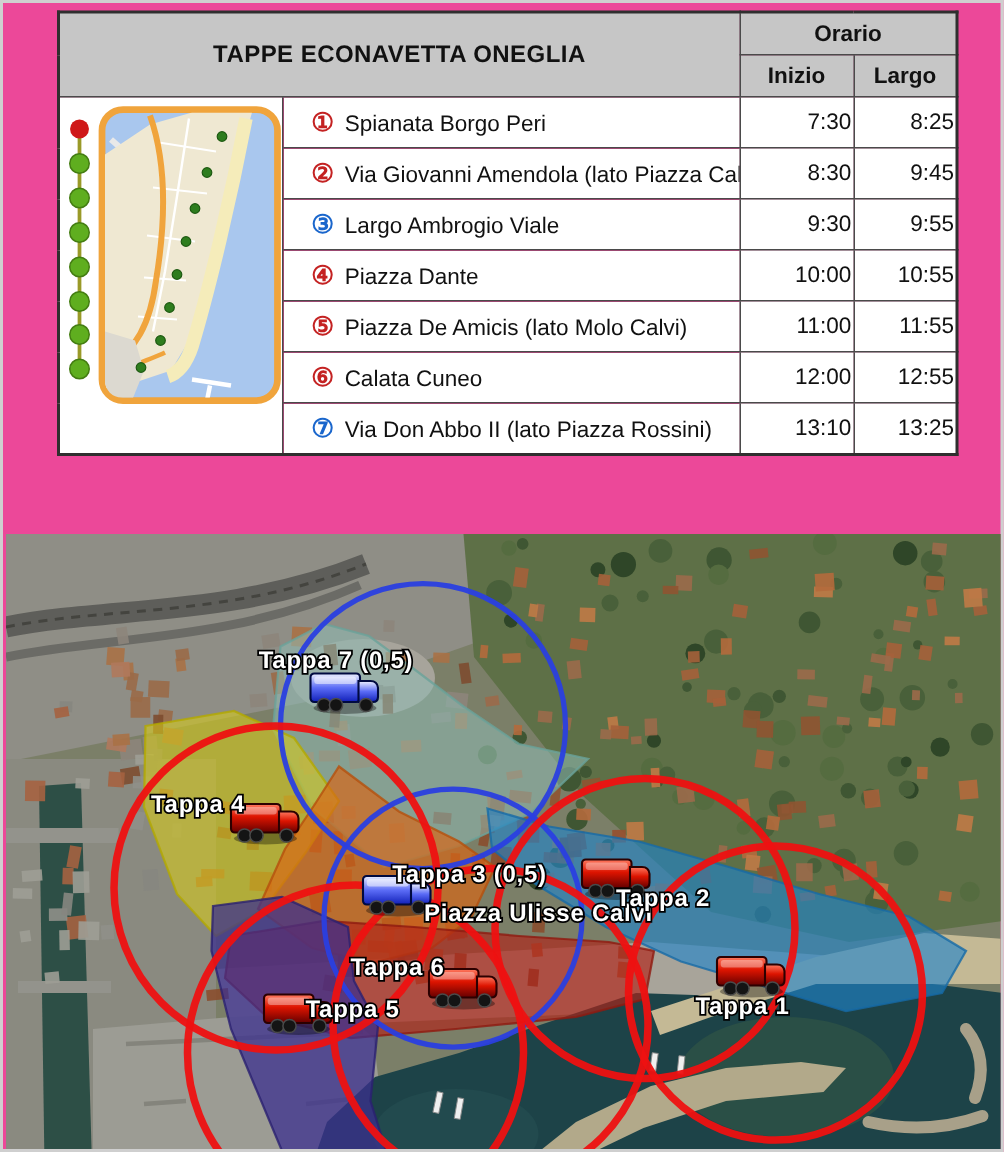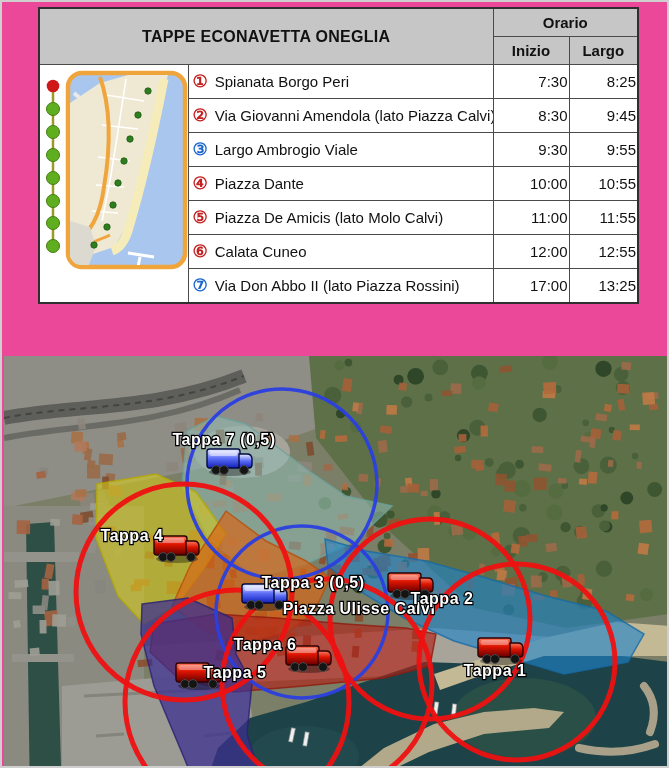--- a/index.html
+++ b/index.html
@@ -6,21 +6,21 @@
   .page{position:relative;width:669px;height:768px;box-sizing:border-box;
         background:#ec4899;border:2px solid #cfcfcf;overflow:hidden;
         font-family:"Liberation Sans",sans-serif;}
   
   table.timetable{position:absolute;left:36px;top:5px;width:599px;
         border-collapse:collapse;table-layout:fixed;border:2px solid #2f2f2f;}
   .timetable th,.timetable td{border:1px solid #4a4a4a;color:#111;}
   .timetable thead th{background:#c6c6c6;font-weight:bold;font-size:15px;height:25px;}
   .timetable thead th.title-cell{font-size:16px;letter-spacing:.3px;}
   .timetable tbody td{height:31px;font-size:15px;background:#fff;}
-  td.stop-cell{text-align:left;padding-left:4px;white-space:nowrap;overflow:hidden;}
+  td.stop-cell{text-align:left;padding-left:19px;white-space:nowrap;overflow:hidden;}
   .stop-num{font-size:17px;font-weight:bold;margin-right:7px;}
   td.time-cell{text-align:right;}
   td.minimap-cell{padding:0;vertical-align:top;background:#fff;}
   
   .map-wrap{position:absolute;left:2px;top:322px;width:665px;height:444px;margin-top:32px;}
   .map-wrap svg{display:block;}
   .map-label{font-family:"Liberation Sans",sans-serif;font-size:16px;font-weight:bold;
         fill:#ffffff;stroke:#000000;stroke-width:2.4px;paint-order:stroke;
         text-anchor:middle;letter-spacing:.5px;}
 </style>
@@ -116,21 +116,21 @@
           <td class="time-cell">11:00</td>
           <td class="time-cell">11:55</td>
         </tr>
         <tr>
           <td class="stop-cell"><span class="stop-num" style="color: rgb(196, 34, 34);">⑥</span><span>Calata Cuneo</span></td>
           <td class="time-cell">12:00</td>
           <td class="time-cell">12:55</td>
         </tr>
         <tr>
           <td class="stop-cell"><span class="stop-num" style="color: rgb(26, 102, 204);">⑦</span><span>Via Don Abbo II (lato Piazza Rossini)</span></td>
-          <td class="time-cell">17:00</td>
+          <td class="time-cell">13:10</td>
           <td class="time-cell">13:25</td>
         </tr>
       </tbody>
   </table>
 
   <div class="map-wrap">
     <svg id="map-svg" width="665" height="444" viewBox="0 0 665 444">
       <defs>
         <linearGradient id="gRed" x1="0" y1="0" x2="0" y2="1">
           <stop offset="0" stop-color="#ff7a60"></stop>

